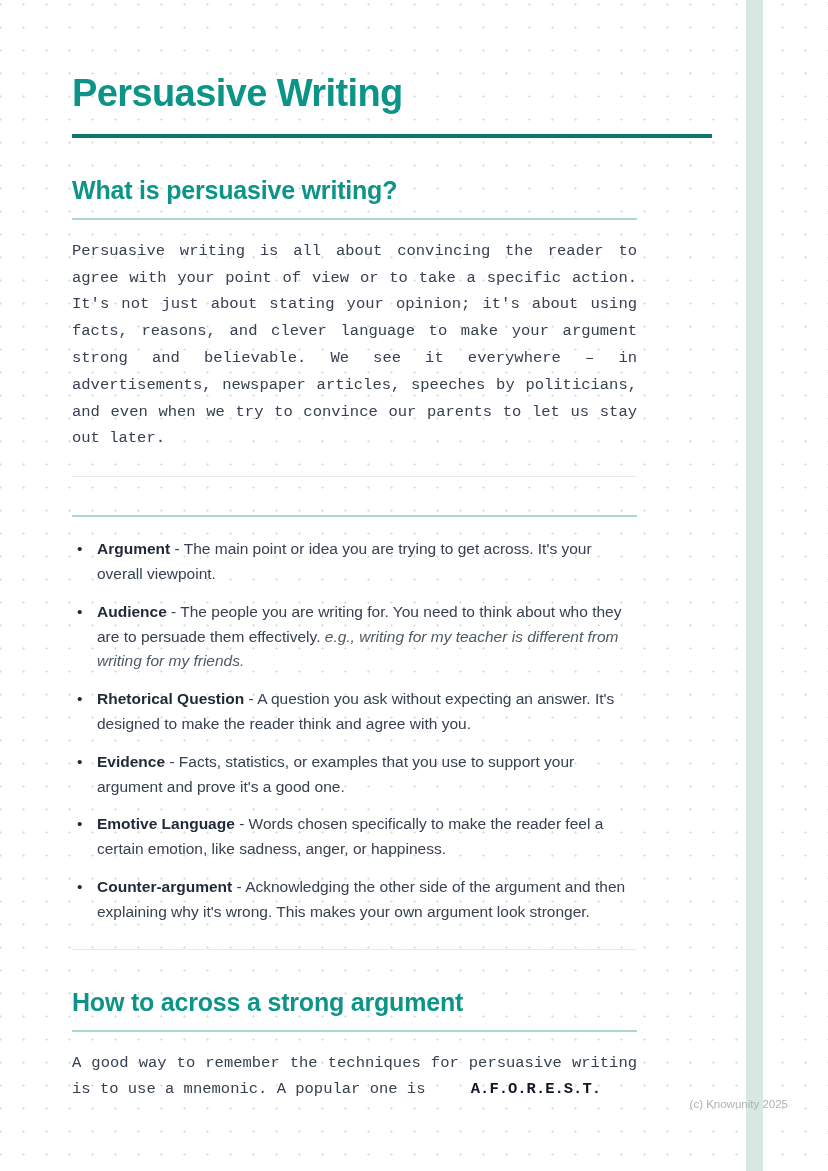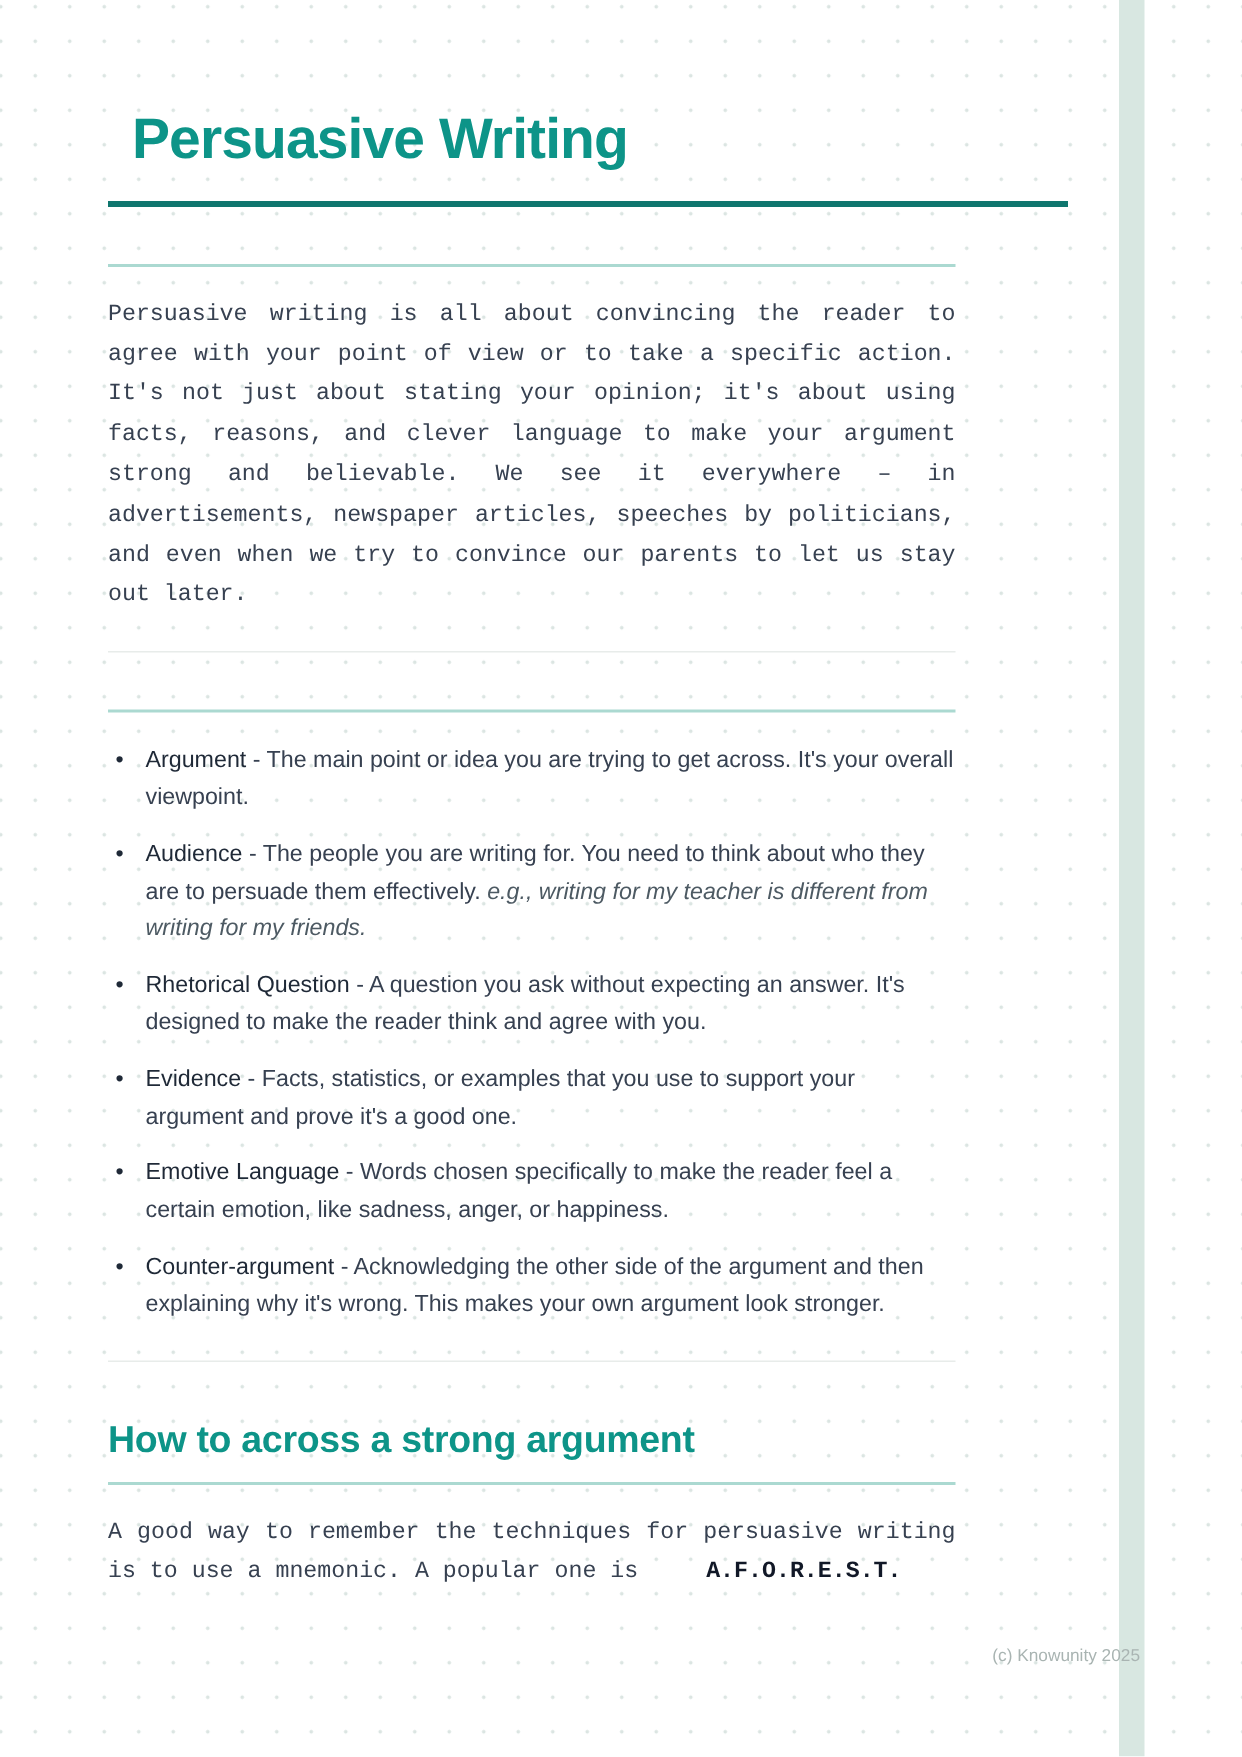--- a/index.html
+++ b/index.html
@@ -16,21 +16,21 @@
     background-size: 23px 23px;
     background-position: 12px 16px;
   }
   .accent-stripe {
     position: absolute; top: 0; bottom: 0;
     left: 746px; width: 17px;
     background: var(--stripe, #d8e7e1);
   }
   .content { position: absolute; left: 72px; top: 0; width: 565px; }
   h1 {
-    margin: 72px 16px 0;
+    margin: 72px 0 0;
     font-size: 38px; line-height: 1.15;
     font-weight: 800; letter-spacing: -0.6px;
     color: var(--accent, #0d9488);
   }
   .title-rule { margin-top: 18px; width: 640px; height: 4px; background: var(--accent-dark, #0f766e); }
   .block { margin-top: 38px; }
   h2 {
     margin: 0;
     font-size: 25px; font-weight: 800; letter-spacing: -0.2px;
     color: var(--accent, #0d9488);
@@ -49,41 +49,42 @@
     position: relative;
     padding-left: 25px; margin-bottom: 13px;
     font-size: 15.5px; line-height: 1.6;
     color: var(--body-text, #374151);
   }
   ul.terms li::before {
     content: "\2022";
     position: absolute; left: 5px; top: 0;
     color: #1f2937;
   }
-  .term { font-weight: 400; color: var(--term-text, #1f2937); }
+  .term { font-weight: 700; color: var(--term-text, #1f2937); }
   .example { font-style: italic; color: #4d5a63; }
   .mnemonic { font-weight: 700; color: #111827; margin-left: 36px; }
   .copyright {
-    position: absolute; top: 1098px; right: 68px;
+    position: absolute; top: 1098px; right: 40px;
     font-size: 11.5px; color: #a9b4b2;
     z-index: 2;
   }
 </style>
 </head>
 <body>
 
 <div class="dot-grid"></div>
 <div class="accent-stripe"></div>
 
 <div class="content">
 
   <h1>Persuasive Writing</h1>
   <div class="title-rule"></div>
 
   <section class="block">
+    <h2>What is persuasive writing?</h2>
     <div class="h2-rule"></div>
     <p class="body">Persuasive writing is all about convincing the reader to agree with your point of view or to take a specific action. It's not just about stating your opinion; it's about using facts, reasons, and clever language to make your argument strong and believable. We see it everywhere – in advertisements, newspaper articles, speeches by politicians, and even when we try to convince our parents to let us stay out later.</p>
   </section>
 
   <hr class="divider">
 
   <section class="block">
     <div class="h2-rule"></div>
     <ul class="terms">
       <li>

